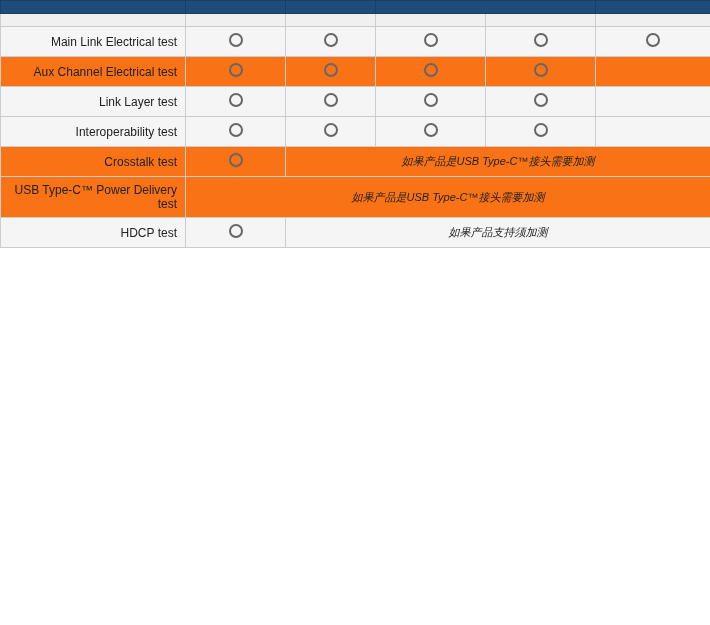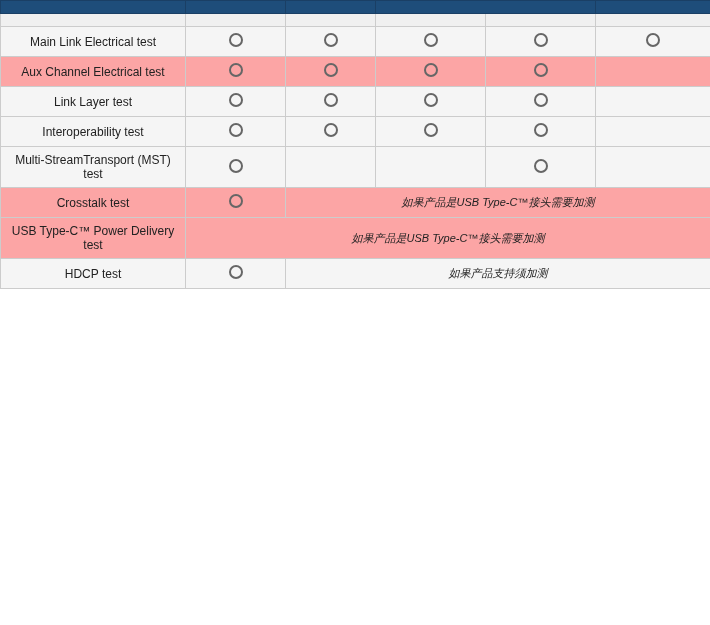--- a/index.html
+++ b/index.html
@@ -45,24 +45,24 @@
       color: #222;
       font-size: 12px;
       font-weight: normal;
       border: 1px solid #ccc;
     }
     
     tr.row-odd td {
       background-color: #f5f5f5;
     }
     tr.row-even td {
-      background-color: #fca5a5;
+      background-color: #f97316;
     }
     td.row-label {
-      text-align: center;
+      text-align: right;
       font-size: 12px;
       color: #222;
       padding-left: 8px;
     }
     .circle {
       display: inline-block;
       width: 14px;
       height: 14px;
       border-radius: 50%;
       border: 2px solid #666;
@@ -132,28 +132,20 @@
         <td></td>
       </tr>
       <tr class="row-odd">
         <td class="row-label">Interoperability test</td>
         <td><span class="circle"></span></td>
         <td><span class="circle"></span></td>
         <td><span class="circle"></span></td>
         <td><span class="circle"></span></td>
         <td></td>
       </tr>
-      <tr class="row-odd">
-        <td class="row-label">Multi-StreamTransport (MST) test</td>
-        <td><span class="circle"></span></td>
-        <td></td>
-        <td></td>
-        <td><span class="circle"></span></td>
-        <td></td>
-      </tr>
       <tr class="row-even">
         <td class="row-label">Crosstalk test</td>
         <td><span class="circle"></span></td>
         <td colspan="4" class="merge-text">如果产品是USB Type-C™接头需要加测</td>
       </tr>
       <tr class="row-even">
         <td class="row-label">USB Type-C™ Power Delivery test</td>
         <td colspan="5" class="merge-text">如果产品是USB Type-C™接头需要加测</td>
       </tr>
       <tr class="row-odd">

